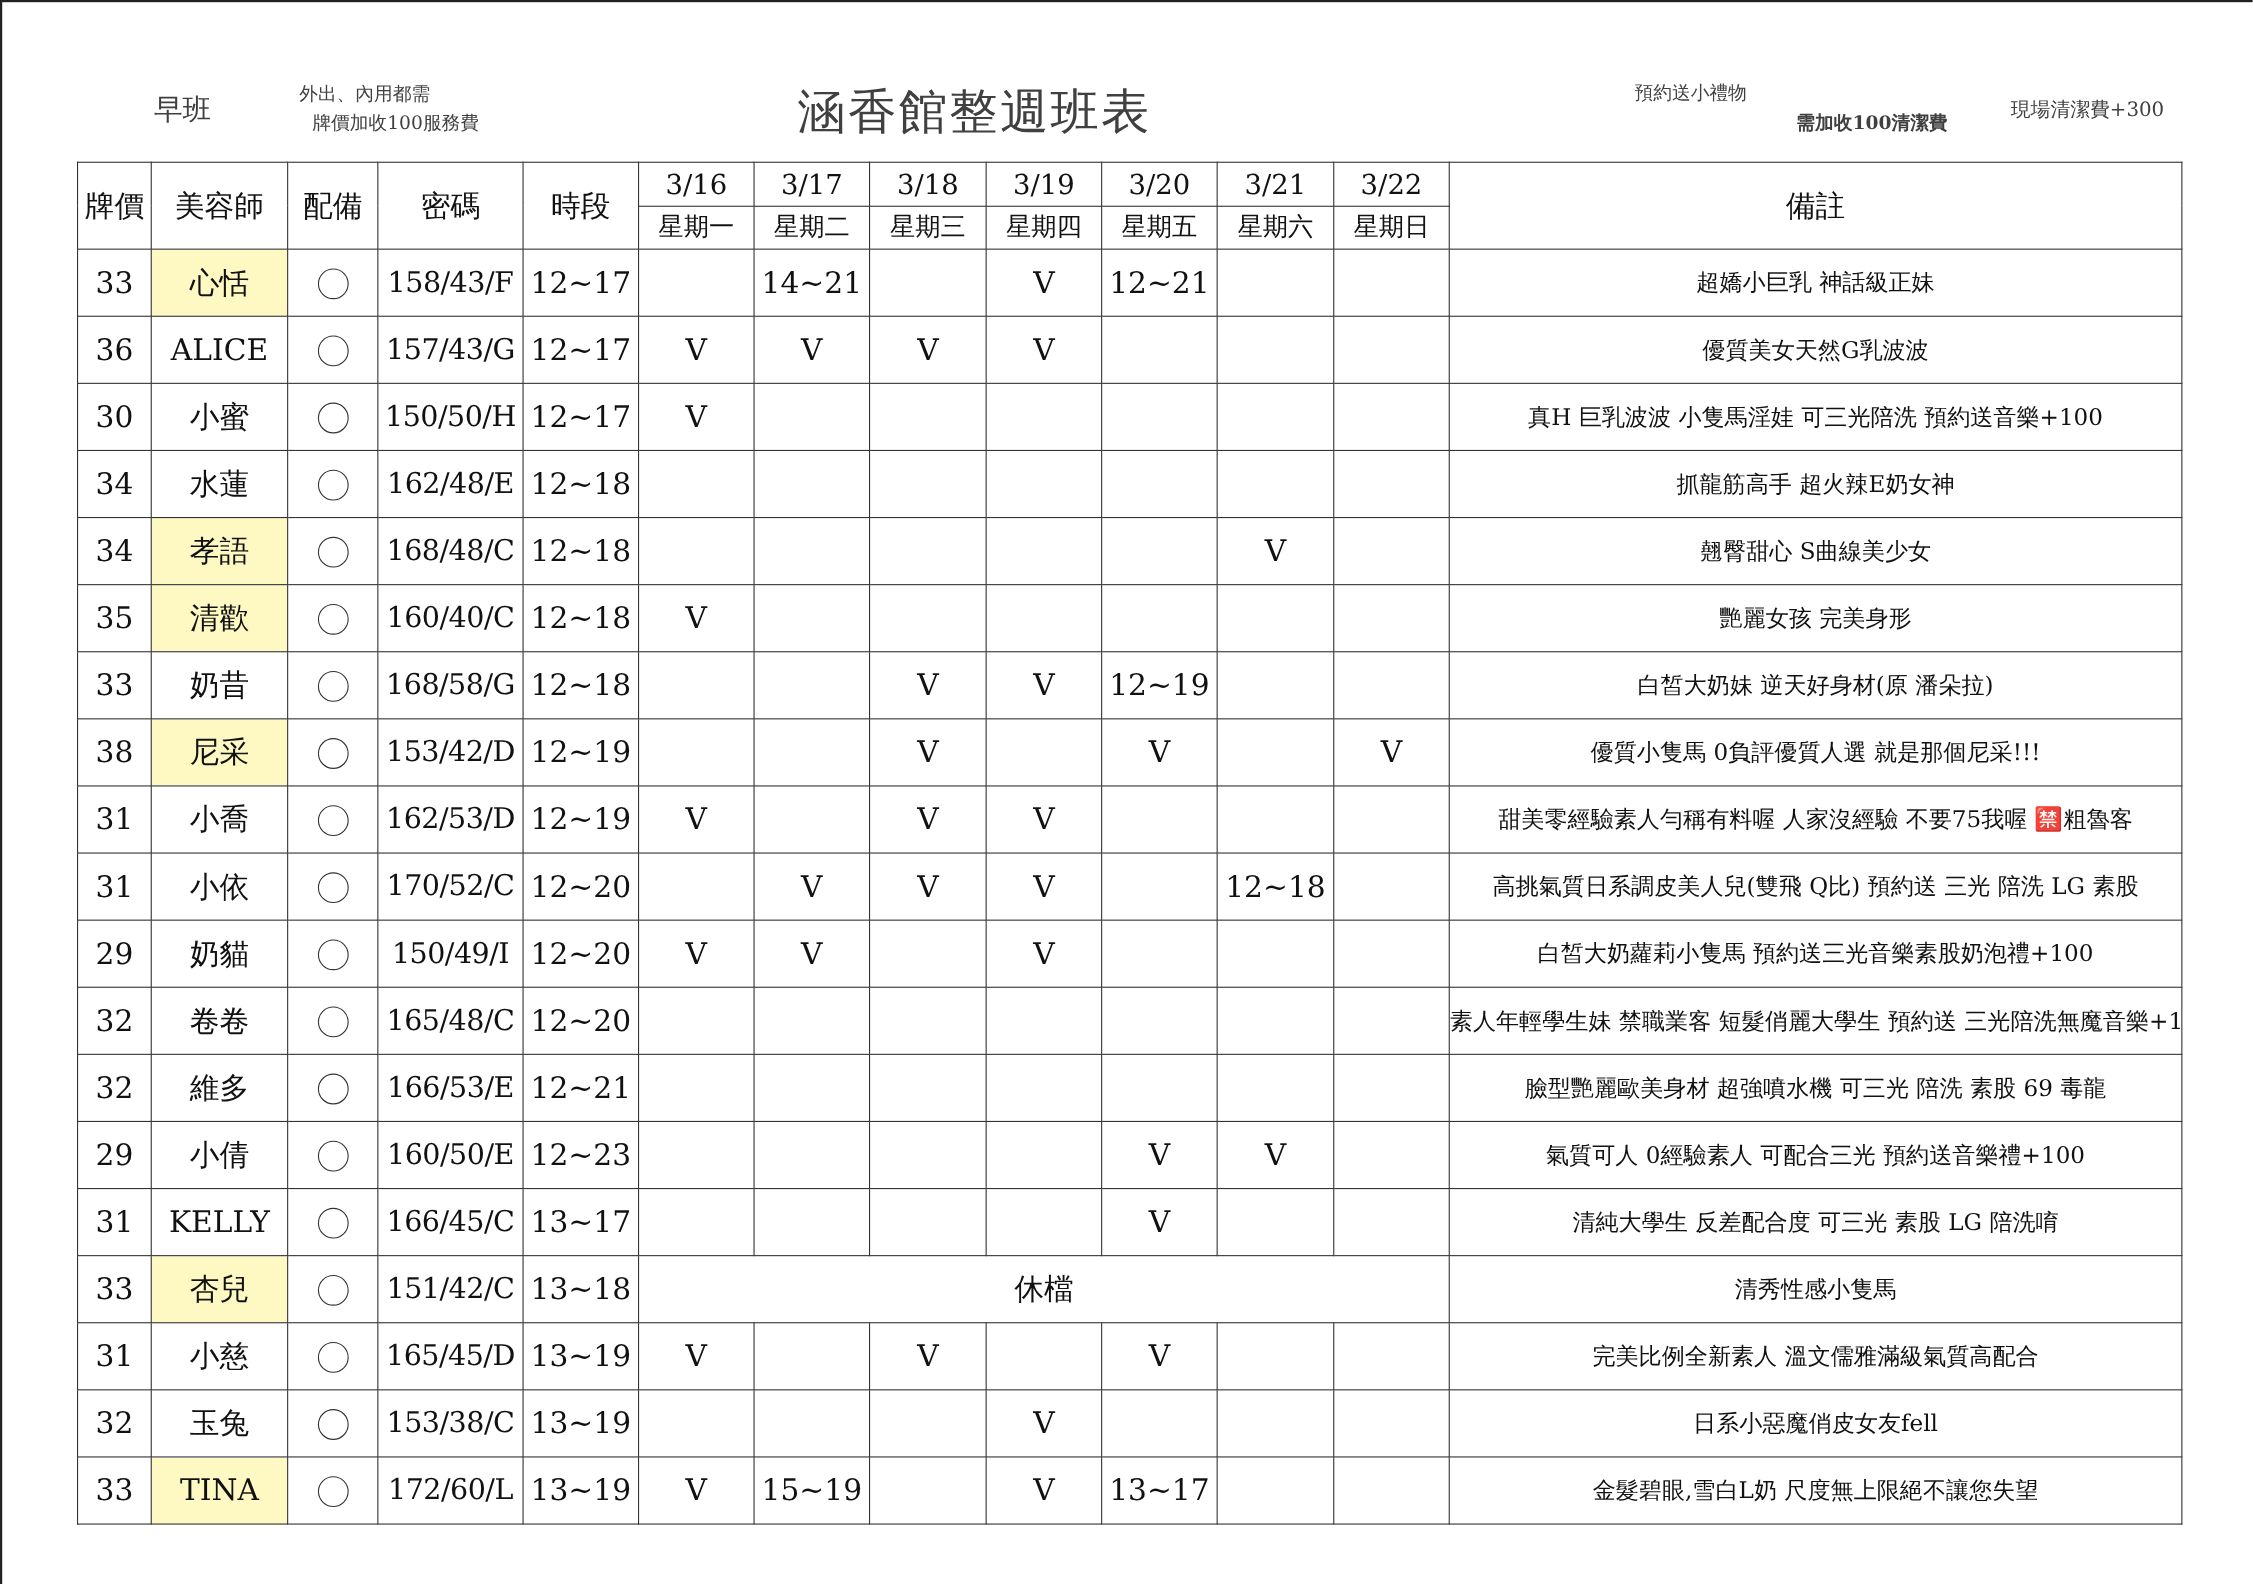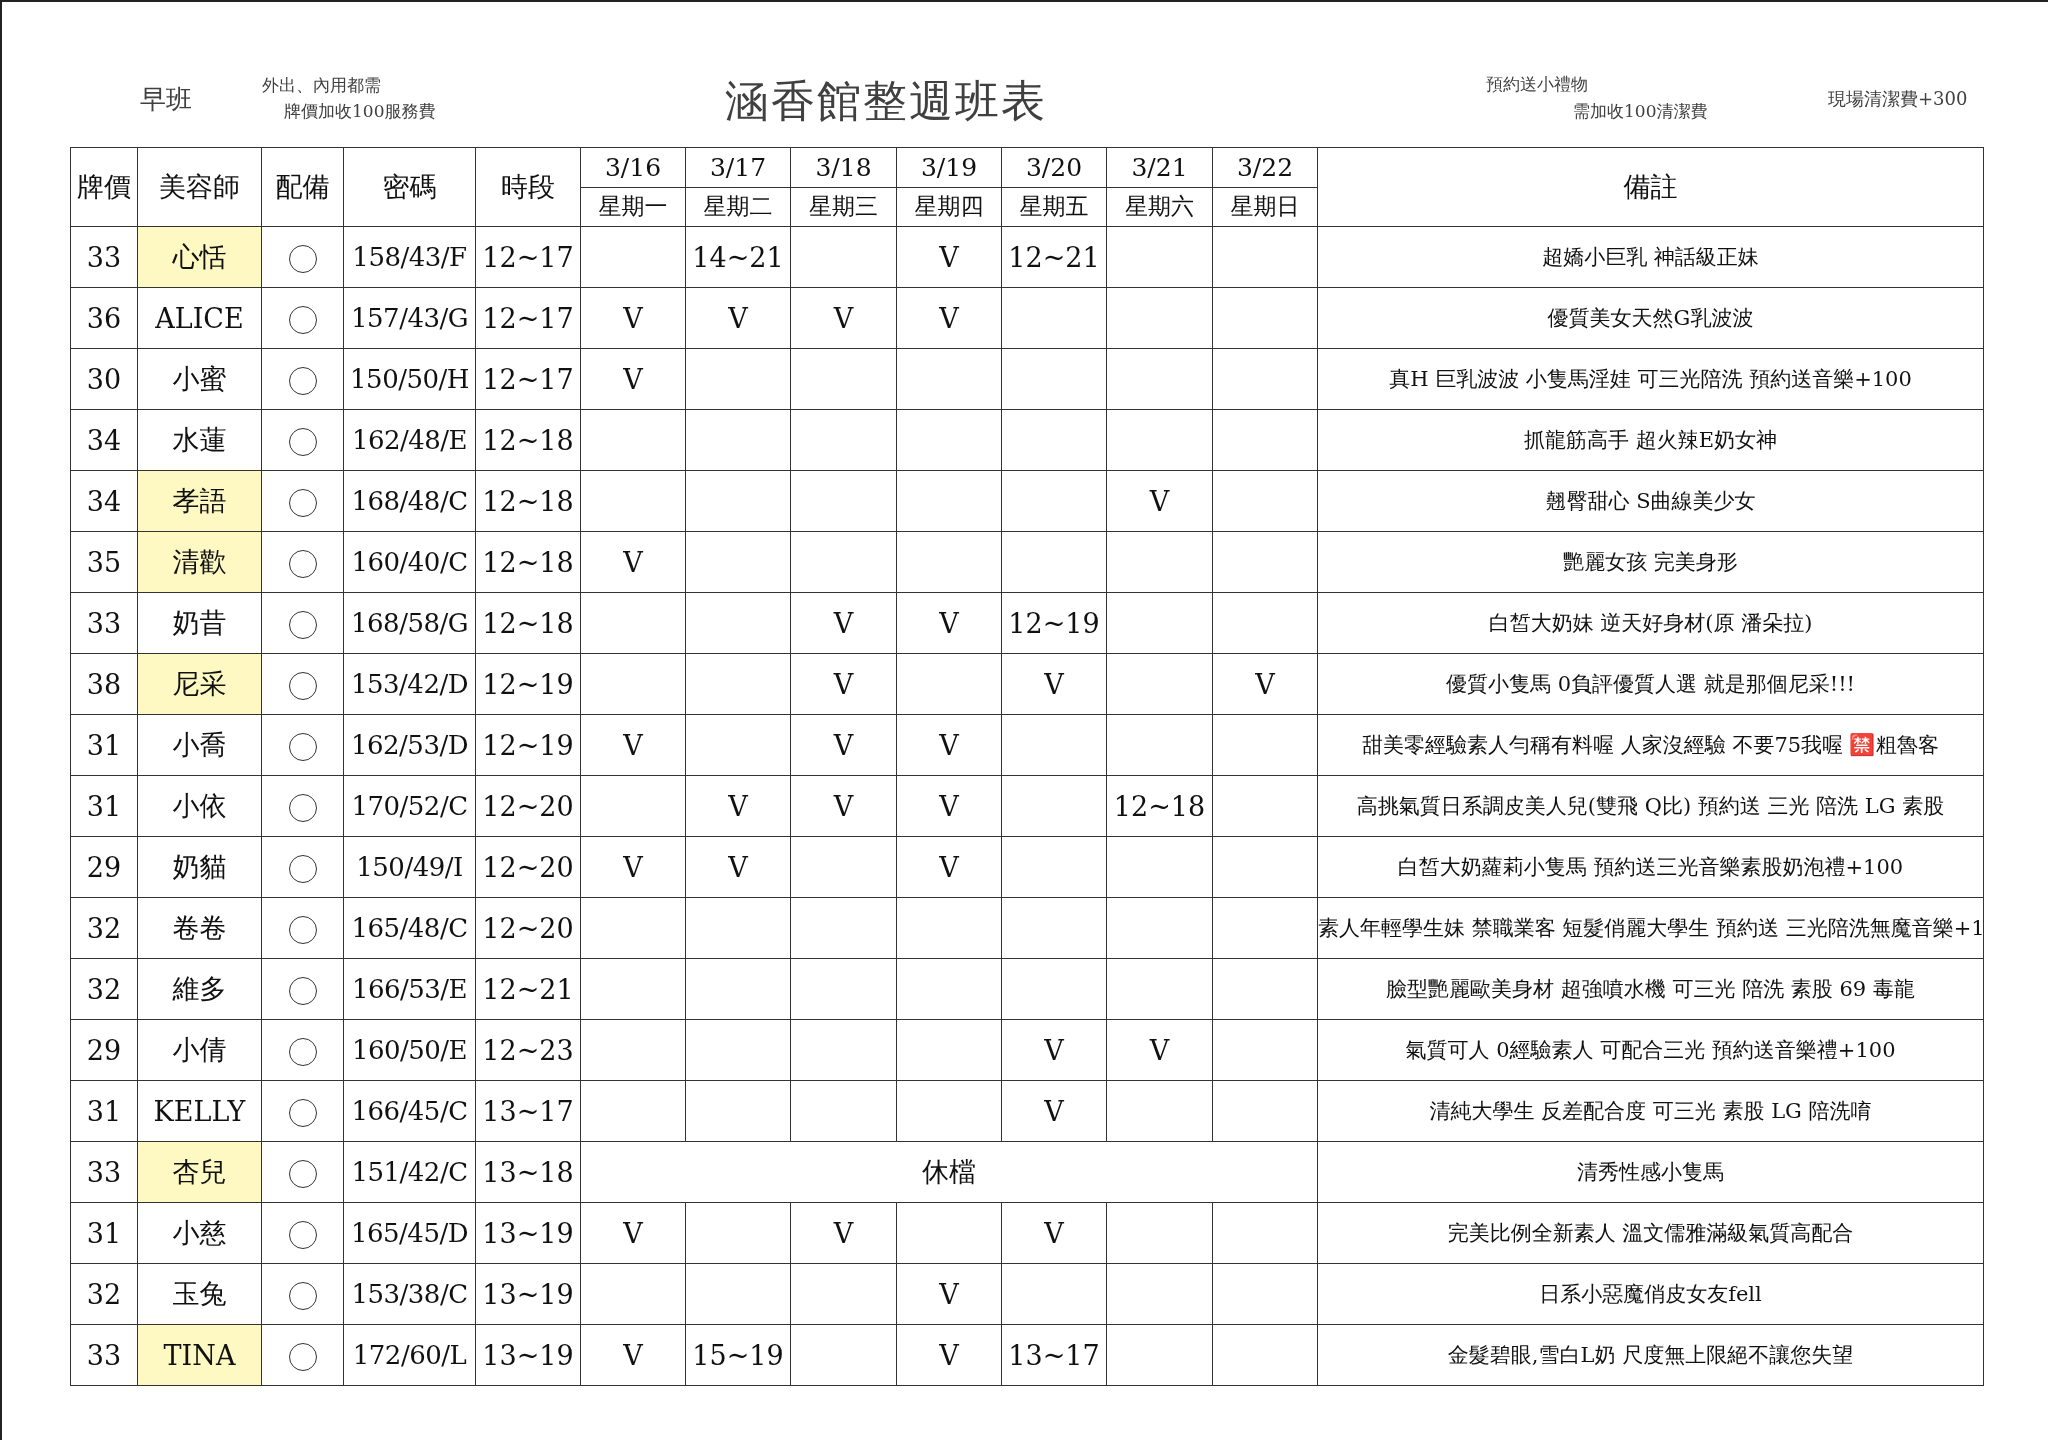--- a/index.html
+++ b/index.html
@@ -2,25 +2,25 @@
 <html><head>
 <meta charset="utf-8">
 <style>
   html, body { margin: 0; padding: 0; background: #ffffff; }
   body { width: 2048px; height: 1440px; position: relative; overflow: hidden;
          font-family: "DejaVu Serif", "Liberation Serif", serif; color: #111; }
   .frame { position: absolute; left: 0; top: 0; width: 2046px; height: 1438px;
            border-top: 2px solid #222; border-left: 2px solid #222; }
   .hdr { position: absolute; white-space: nowrap; color: #404040; }
   .shift { left: 140px; top: 82px; font-size: 26px; }
-  .note-left-1 { left: 262px; top: 74px; font-size: 17px; text-align: right; }
+  .note-left-1 { left: 272px; top: 74px; font-size: 17px; text-align: right; }
   .note-left-2 { left: 284px; top: 100px; font-size: 17px; }
   .title { left: 725px; top: 72px; font-size: 44px; font-weight: normal; letter-spacing: 2px; }
   .note-mid-1 { left: 1486px; top: 73px; font-size: 17px; }
-  .note-mid-2 { left: 1573px; top: 100px; font-size: 17px; }
+  .note-mid-2 { left: 1633px; top: 100px; font-size: 17px; font-weight: bold; }
   .note-right { left: 1828px; top: 87px; font-size: 18px; }
 
   table.sched { position: absolute; left: 70px; top: 147px; border-collapse: collapse;
                 table-layout: fixed; width: 1913px; }
   table.sched td, table.sched th { border: 1.5px solid #333; padding: 0; text-align: center;
                 vertical-align: middle; font-weight: normal; overflow: hidden; white-space: nowrap; }
   th.big { font-size: 27px; height: 78px; }
   th.date { font-size: 25px; height: 38px; border-bottom: 1.5px solid #555; }
   th.dow { font-size: 23px; height: 38px; }
   td { height: 60px; font-size: 27px; }

